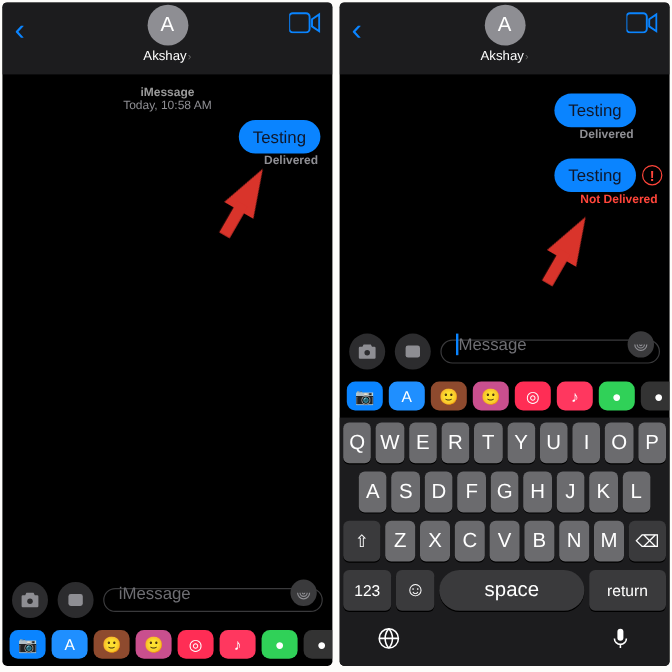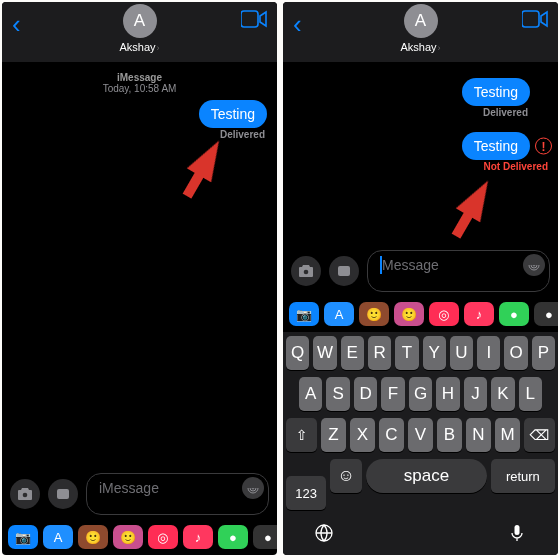--- a/index.html
+++ b/index.html
@@ -46,21 +46,21 @@
   .timestamp-block b { color: #999; font-weight: 600; }
   .conv { flex: 1; position: relative; }
   .bubble-row {
     display: flex; justify-content: flex-end;
     padding: 0 10px 0 0;
     align-items: center;
     margin-bottom: 1px;
     position: relative;
   }
   .bubble {
-    background: #0a84ff; color: #ffffff;
+    background: #0a84ff; color: #0f172a;
     padding: 6px 12px; border-radius: 15px;
     font-size: 14px;
   }
   .row2 .bubble-row { padding-right: 28px; }
   .status {
     text-align: right; font-size: 10px;
     padding-right: 12px; margin-bottom: 6px;
     color: #8e8e93;
     font-weight: bold;
   }
@@ -91,21 +91,21 @@
     display: flex; align-items: center;
     padding: 6px 8px; gap: 8px;
   }
   .input-btn {
     width: 30px; height: 30px; border-radius: 50%;
     background: #2c2c2e; color: #8e8e93;
     display: flex; align-items: center; justify-content: center;
     font-size: 15px;
   }
   .input-field {
-    flex: 1; height: 42px; border-radius: 15px;
+    flex: 1; height: 20px; border-radius: 15px;
     border: 1px solid #3a3a3c;
     display: flex; align-items: center;
     padding: 0 4px 12px 12px;
     color: #6e6e73; font-size: 14px;
     justify-content: space-between;
   }
   .input-field.active { color: #d1d1d6; }
   .cursor {
     width: 2px; height: 18px; background: #0a84ff;
   }
@@ -136,21 +136,21 @@
     display: flex; align-items: center; justify-content: center;
     font-size: 17px;
     box-shadow: 0 1px 0 #000;
     max-width: 25px;
   }
   .krow.mid { padding: 0 13px; }
   .key.dark { background: #3a3a3c; }
   .key.fn { max-width: 32px; font-size: 14px; }
   .key.space { max-width: none; flex: 3; font-size: 17px; border-radius: 17px; }
   .key.ret { max-width: none; flex: 1.6; font-size: 13px; }
-  .key.num { max-width: none; flex: 1; font-size: 13px; margin-top: 17px; }
+  .key.num { max-width: none; flex: 1; font-size: 13px; }
   .key.emoji { max-width: none; flex: .8; }
   .kb-bottom {
     display: flex; justify-content: space-between;
     padding: 6px 28px 2px; color: #fff;
   }
   .kb-bottom svg { width: 20px; height: 20px; fill: #fff; }
 </style>
 </head>
 <body>
 

